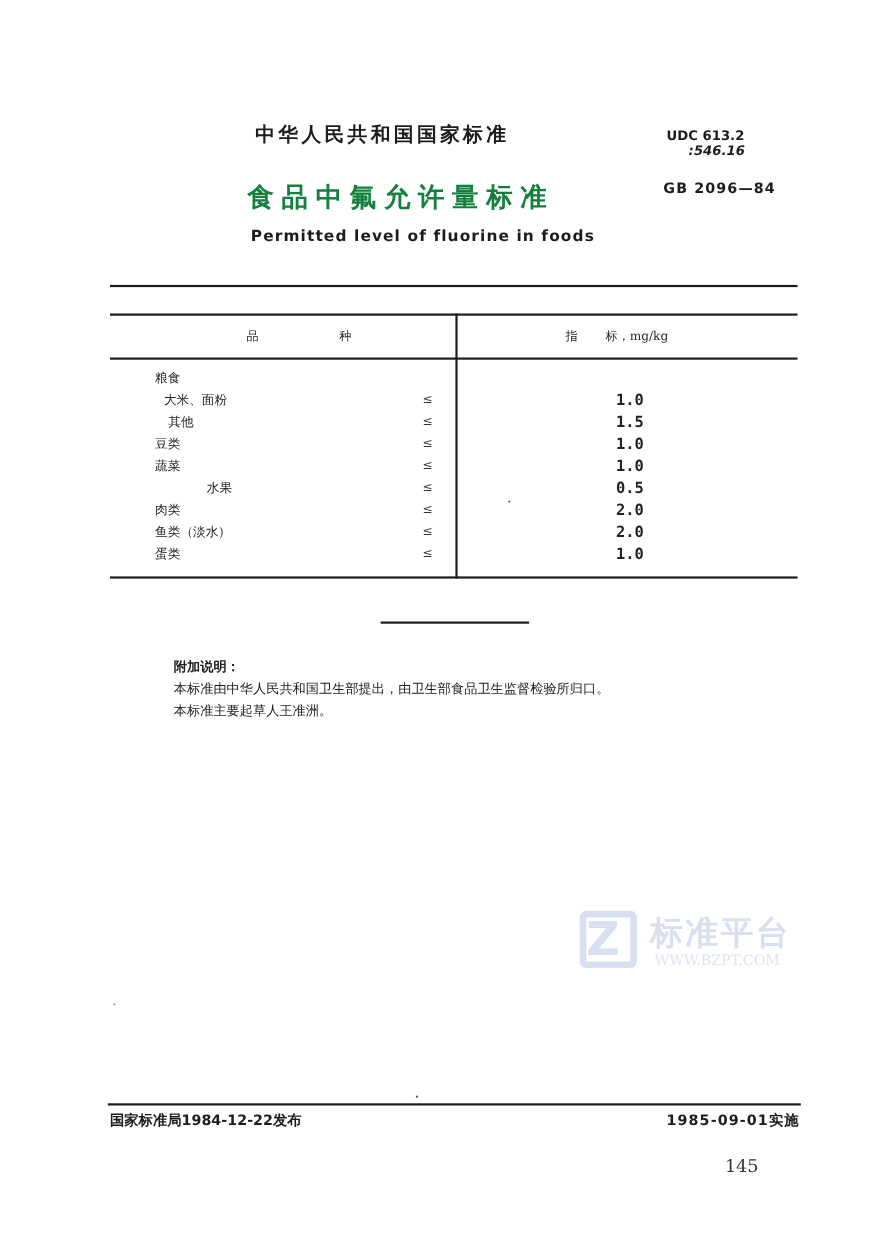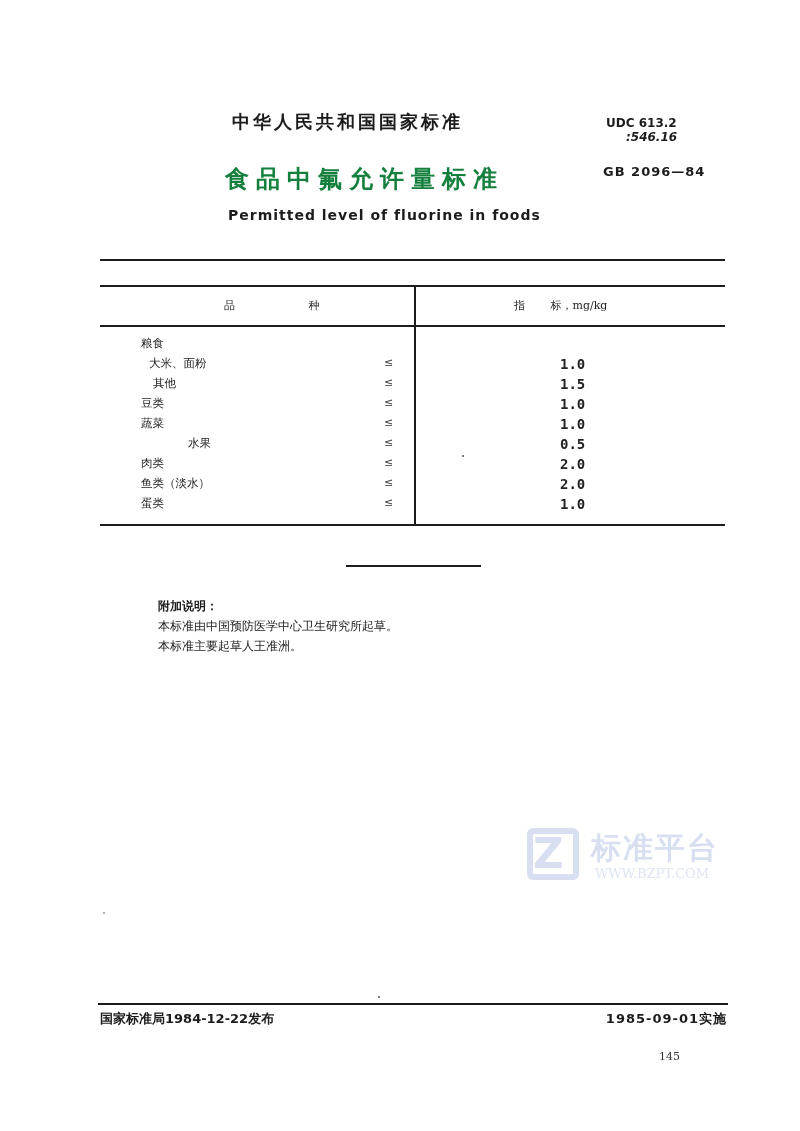--- a/index.html
+++ b/index.html
@@ -22,21 +22,21 @@
   .th { font-size: 11px; color: #222; }
   .row-label { font-size: 11.5px; color: #222; }
   .le { font-size: 11px; color: #333; }
   .val { font-family: "DejaVu Sans Mono", monospace; font-size: 14px; font-weight: bold; color: #222; }
   .notes { left: 118px; top: 596px; font-size: 12px; line-height: 20px; color: #1c1c1c; }
   .notes div { white-space: nowrap; padding-left: 40px; }
   .footer-left { left: 100px; top: 1010px; font-family: "DejaVu Sans", sans-serif; font-size: 13px;
                  font-weight: bold; color: #1c1c1c; }
   .footer-right { right: 73px; top: 1010px; font-family: "DejaVu Sans", sans-serif; font-size: 13px;
                   font-weight: bold; color: #1c1c1c; letter-spacing: 1px; }
-  .page-num { left: 659px; top: 1050px; font-size: 11px; color: #333; }
+  .page-num { left: 659px; top: 1050px; font-size: 16px; color: #333; }
   .wm { left: 527px; top: 828px; opacity: 0.55; }
   .wm-box { position: absolute; left: 0; top: 0; width: 52px; height: 52px; border: 6px solid #b9c6e6;
             border-radius: 6px; box-sizing: border-box; }
   .wm-z { position: absolute; left: 6px; top: 0px; font-family: "DejaVu Sans", sans-serif; font-size: 42px;
           font-weight: bold; color: #b9c6e6; line-height: 52px; }
   .wm-cn { position: absolute; left: 64px; top: 0px; font-family: "DejaVu Sans", sans-serif; font-size: 30px;
            font-weight: bold; color: #b9c6e6; letter-spacing: 2px; white-space: nowrap; }
   .wm-url { position: absolute; left: 68px; top: 38px; font-family: "DejaVu Serif", serif; font-size: 13px;
             color: #c3cde8; white-space: nowrap; }
   .dot { width: 2px; height: 2px; background: #555; border-radius: 1px; }
@@ -113,21 +113,21 @@
     <div class="abs val" style="left:560px; top:0;">1.0</div>
   </div>
 </div>
 
 <div class="abs dot" style="left:462px; top:455px;"></div>
 
 <div class="hline" style="left:346px; top:565px; width:135px; height:1.5px;"></div>
 
 <div class="abs notes">
   <div style="font-weight:bold; font-family:'DejaVu Sans', sans-serif;">附加说明：</div>
-  <div>本标准由中国预防医学中心卫生研究所起草。</div>
+  <div>本标准由中华人民共和国卫生部提出，由卫生部食品卫生监督检验所归口。</div>
   <div>本标准主要起草人王准洲。</div>
 </div>
 
 <div class="abs wm">
   <div class="wm-box"></div>
   <div class="wm-z">Z</div>
   <div class="wm-cn">标准平台</div>
   <div class="wm-url">WWW.BZPT.COM</div>
 </div>
 

